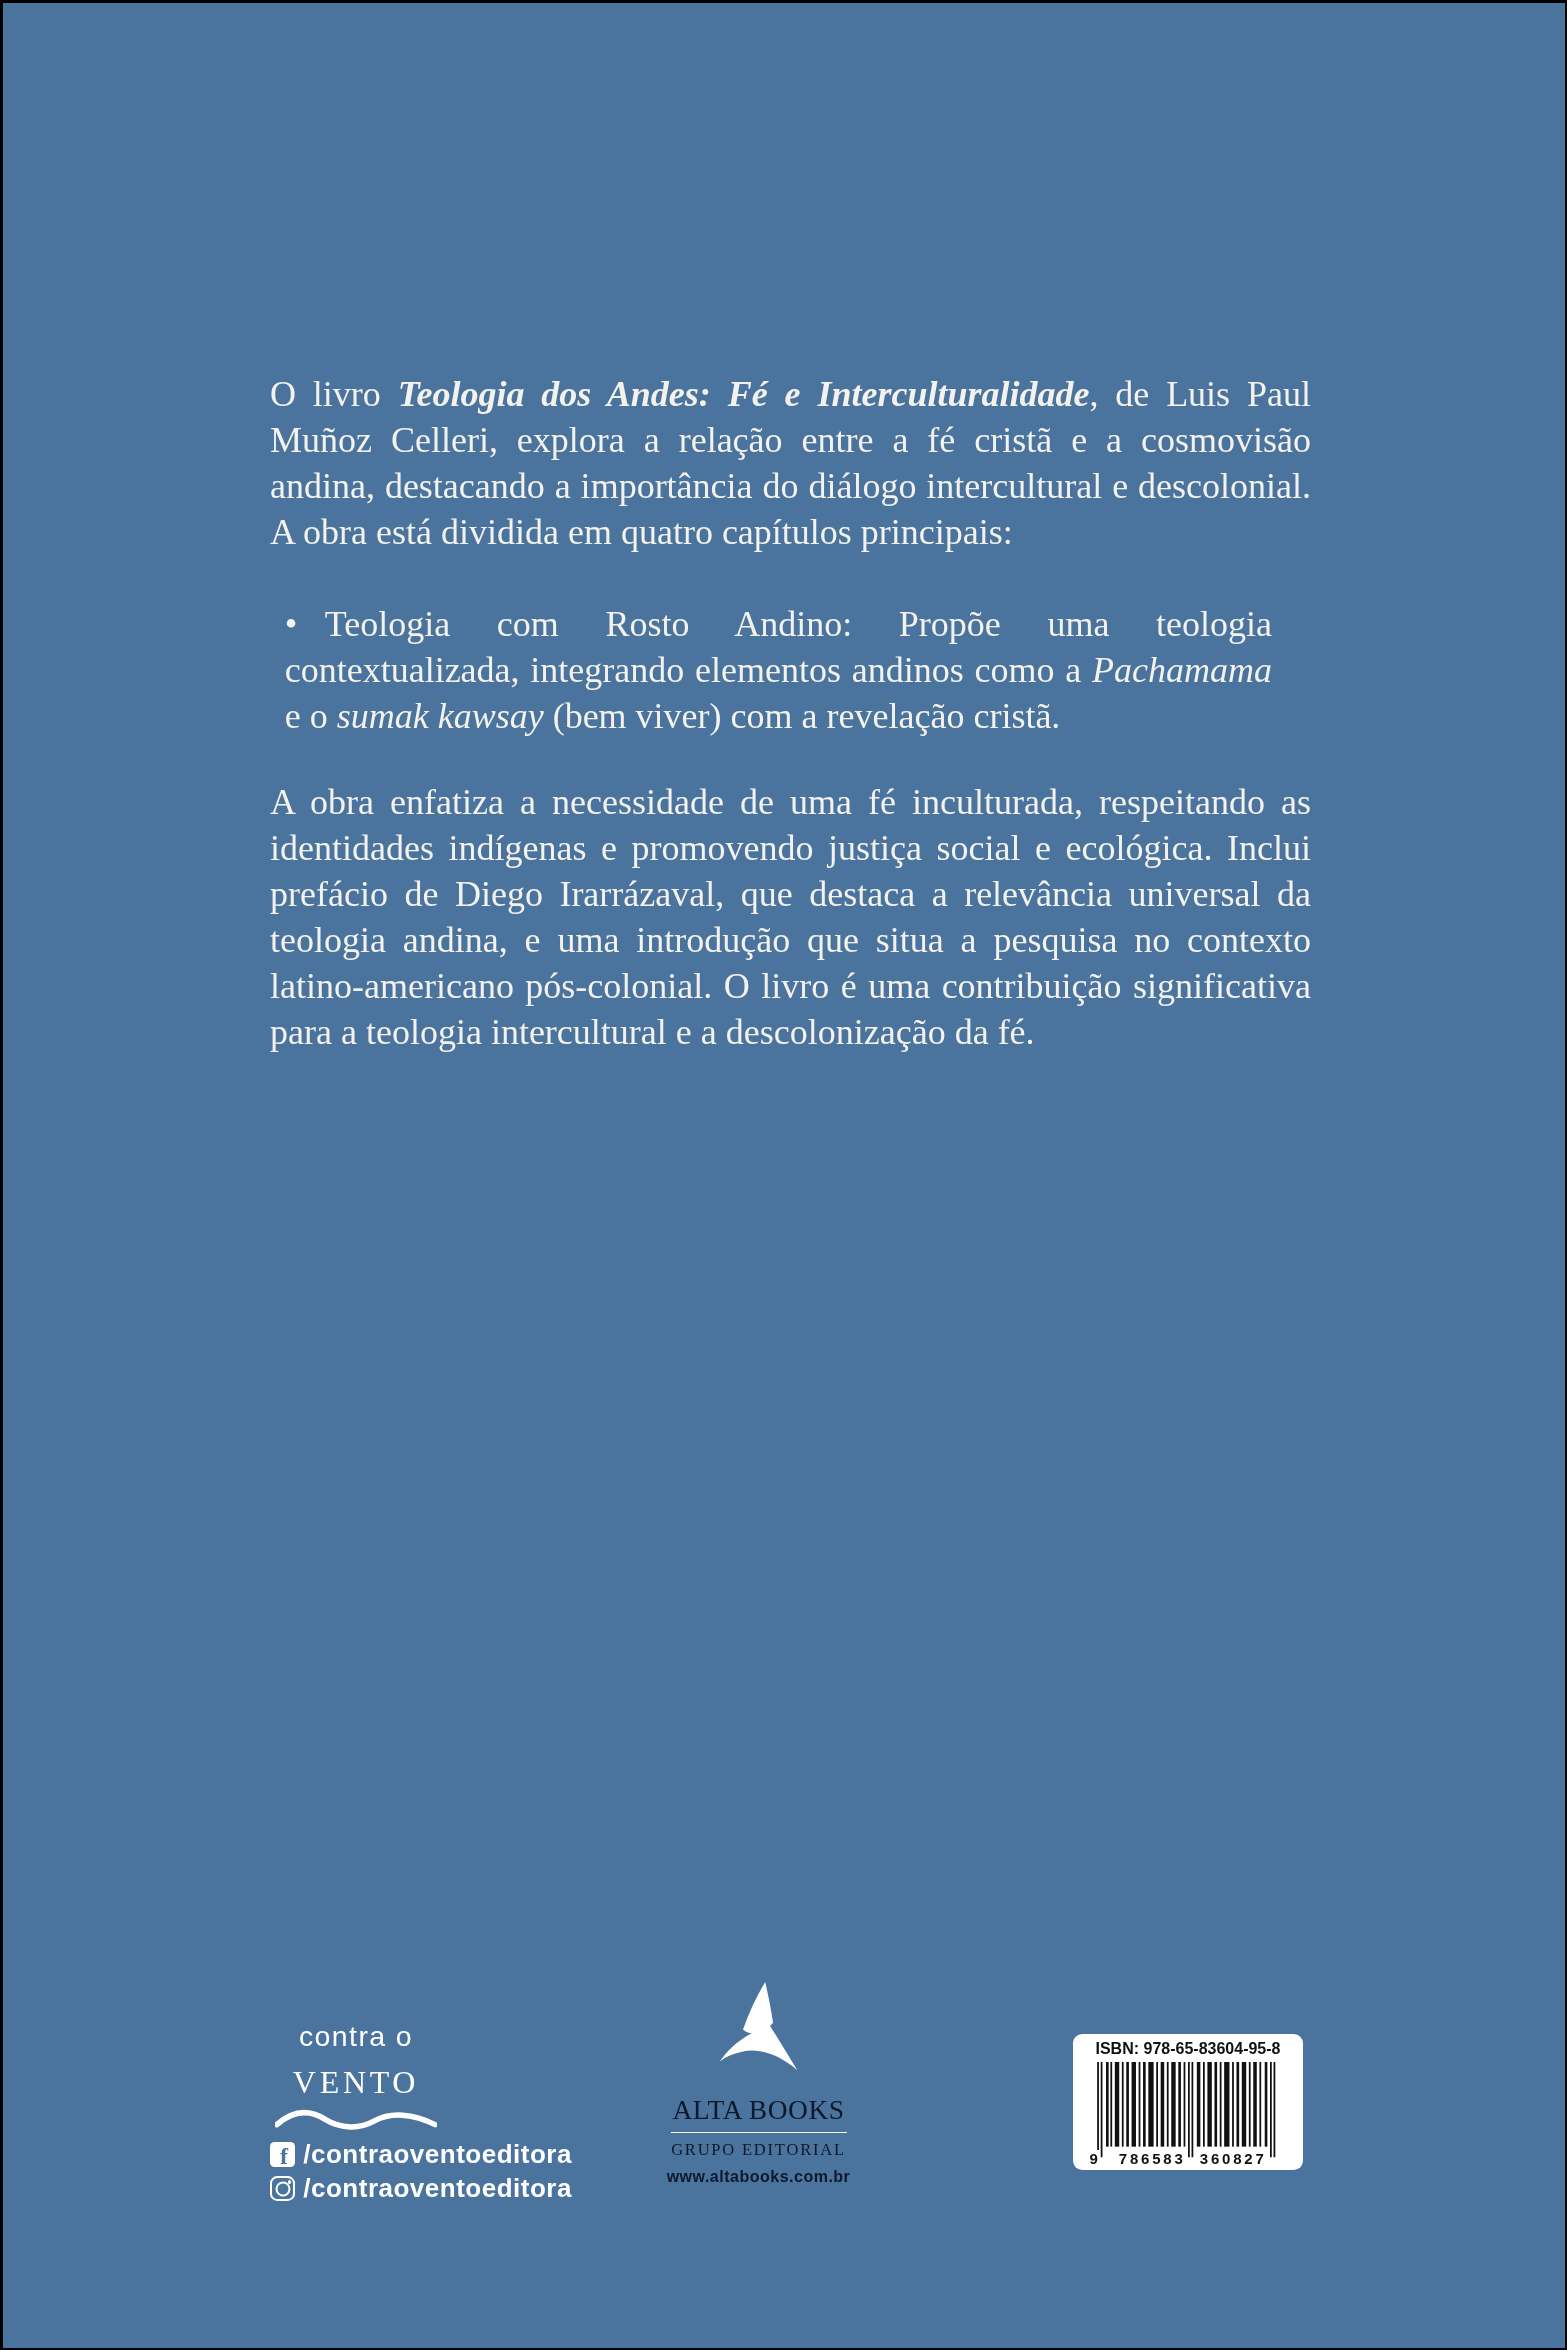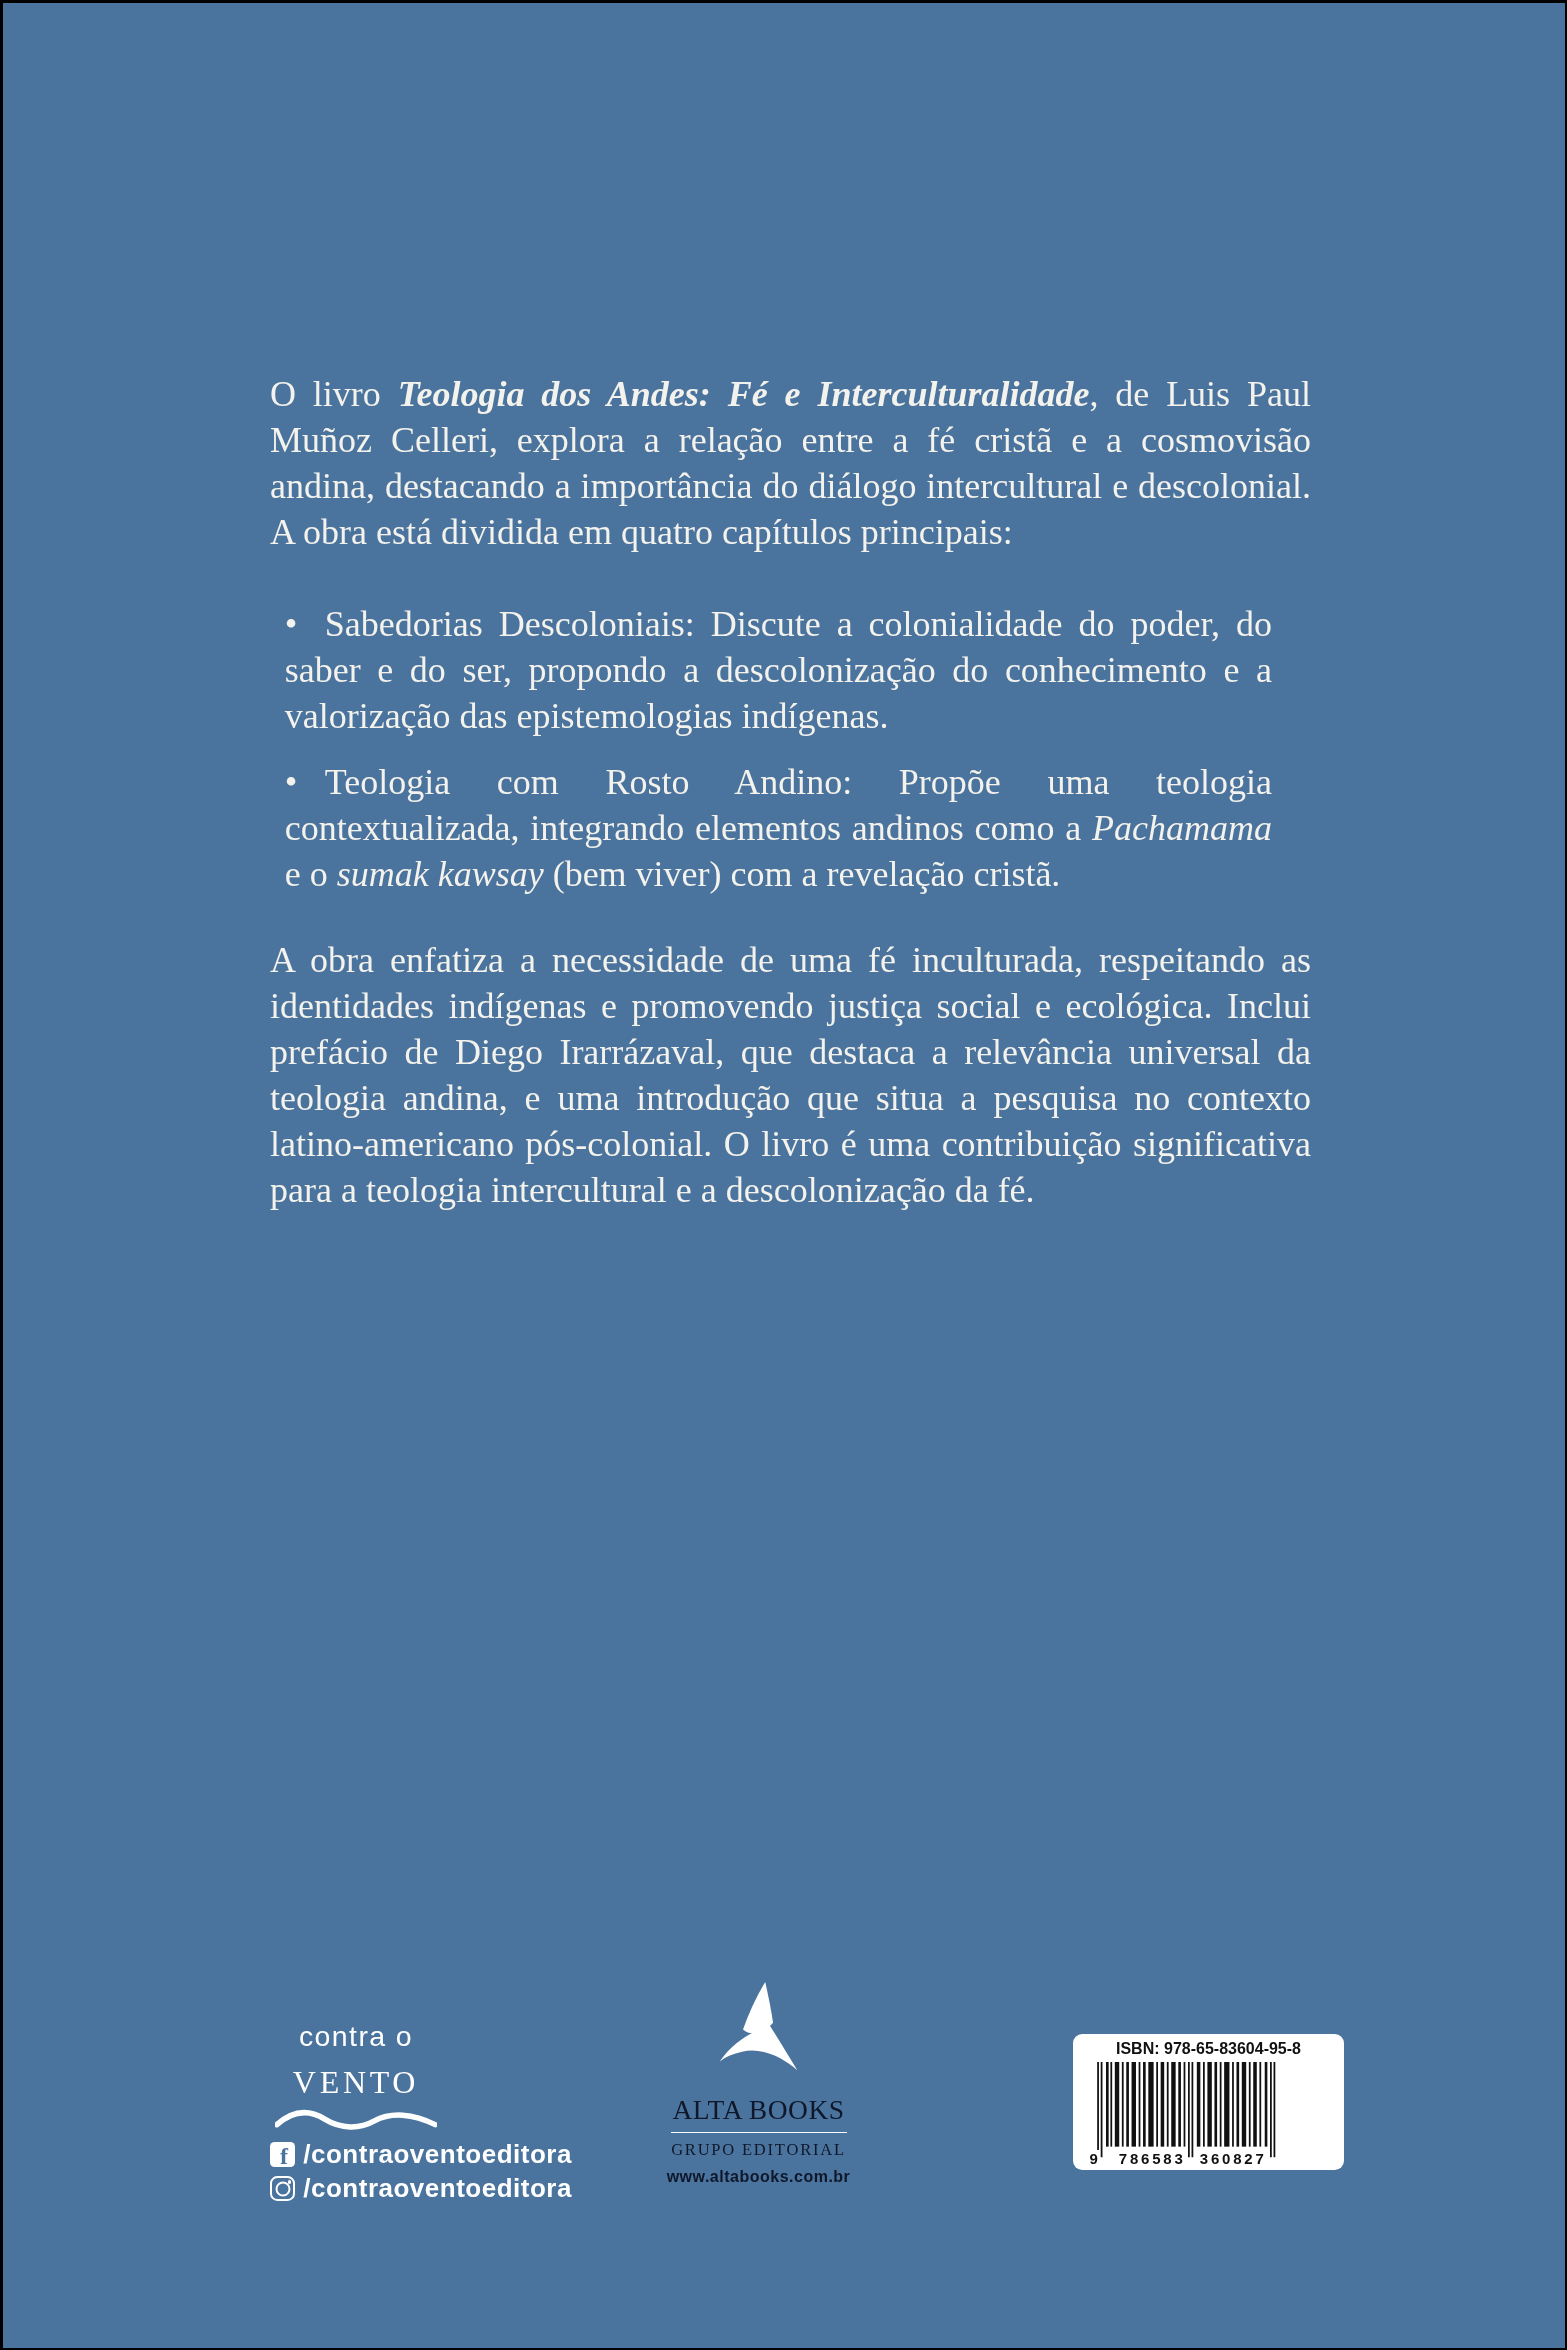--- a/index.html
+++ b/index.html
@@ -81,21 +81,21 @@
   }
   .ab-rule{width:176px;height:1.8px;background:#fff;margin:5.5px auto 6.4px;}
   .ab-sub{font-size:16.5px;letter-spacing:1.8px;line-height:20px;white-space:nowrap;}
   .ab-web{
     font-family:"Liberation Sans",sans-serif;font-weight:bold;
     font-size:16px;letter-spacing:0.5px;margin-top:8.3px;white-space:nowrap;
   }
 
   
   .barcode{
-    position:absolute;left:1070px;top:2031px;width:271px;height:136px;
+    position:absolute;left:1070px;top:2031px;width:230px;height:136px;
     background:var(--label-background,#fff);border-radius:9.2px;color:#111;
     font-family:"Liberation Sans",sans-serif;
   }
   .isbn-label{
     text-align:center;font-size:16px;font-weight:bold;
     padding-top:6.4px;white-space:nowrap;
   }
   .bars{position:absolute;left:13px;top:27.5px;}
   .bc-digit{
     position:absolute;bottom:2.8px;font-size:15px;font-weight:bold;
@@ -106,21 +106,20 @@
   .d3{left:125px;letter-spacing:2.8px;}
 </style>
 </head>
 <body>
 
 <div class="cover">
 
   <main class="synopsis">
     <p class="intro"><span>O livro </span><span class="seg-italic seg-bold">Teologia dos Andes: Fé e Interculturalidade</span><span>, de Luis Paul Muñoz Celleri, explora a relação entre a fé cristã e a cosmovisão andina, destacando a importância do diálogo intercultural e descolonial. A obra está dividida em quatro capítulos principais:</span></p>
     <ul class="chapters">
-        <li class="chapter"><span class="bullet-dot">•</span><span><span>Sabedorias Descoloniais: Discute a colonialidade do poder, do saber e do ser, propondo a descolonização do conhecimento e a valorização das epistemologias indígenas.</span></span></li>
         <li class="chapter"><span class="bullet-dot">•</span><span><span>Teologia com Rosto Andino: Propõe uma teologia contextualizada, integrando elementos andinos como a </span><span class="seg-italic">Pachamama</span><span> e o </span><span class="seg-italic">sumak kawsay</span><span> (bem viver) com a revelação cristã.</span></span></li>
       </ul>
     <p class="closing">A obra enfatiza a necessidade de uma fé inculturada, respeitando as identidades indígenas e promovendo justiça social e ecológica. Inclui prefácio de Diego Irarrázaval, que destaca a relevância universal da teologia andina, e uma introdução que situa a pesquisa no contexto latino-americano pós-colonial. O livro é uma contribuição significativa para a teologia intercultural e a descolonização da fé.</p>
   </main>
 
   <section class="imprint">
     <div class="cv-top">contra o</div>
     <div class="cv-main">VENTO</div>
     <svg class="cv-wave" width="162" height="24" viewBox="0 0 176 26">
       <path d="M2,18 C20,2 38,2 54,12 C72,23 92,23 108,14 C126,4 150,6 174,18" fill="none" stroke="#ffffff" stroke-width="6" stroke-linecap="round"></path>

